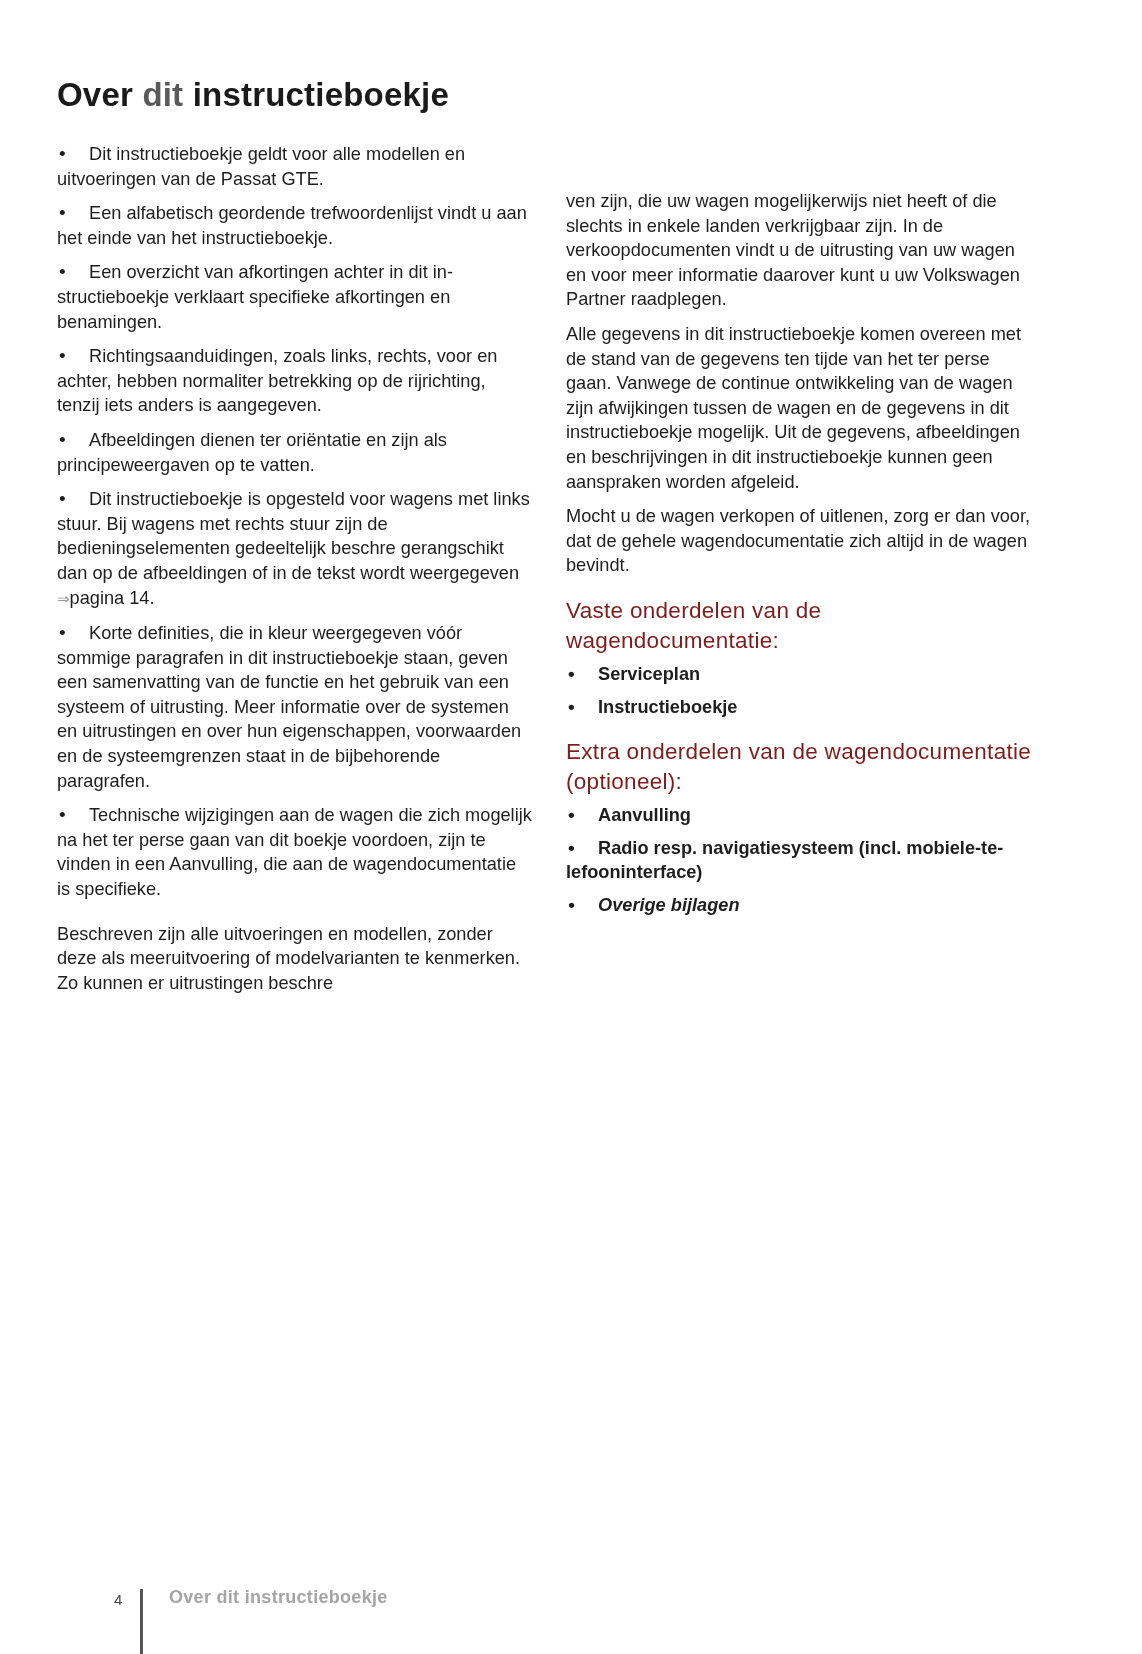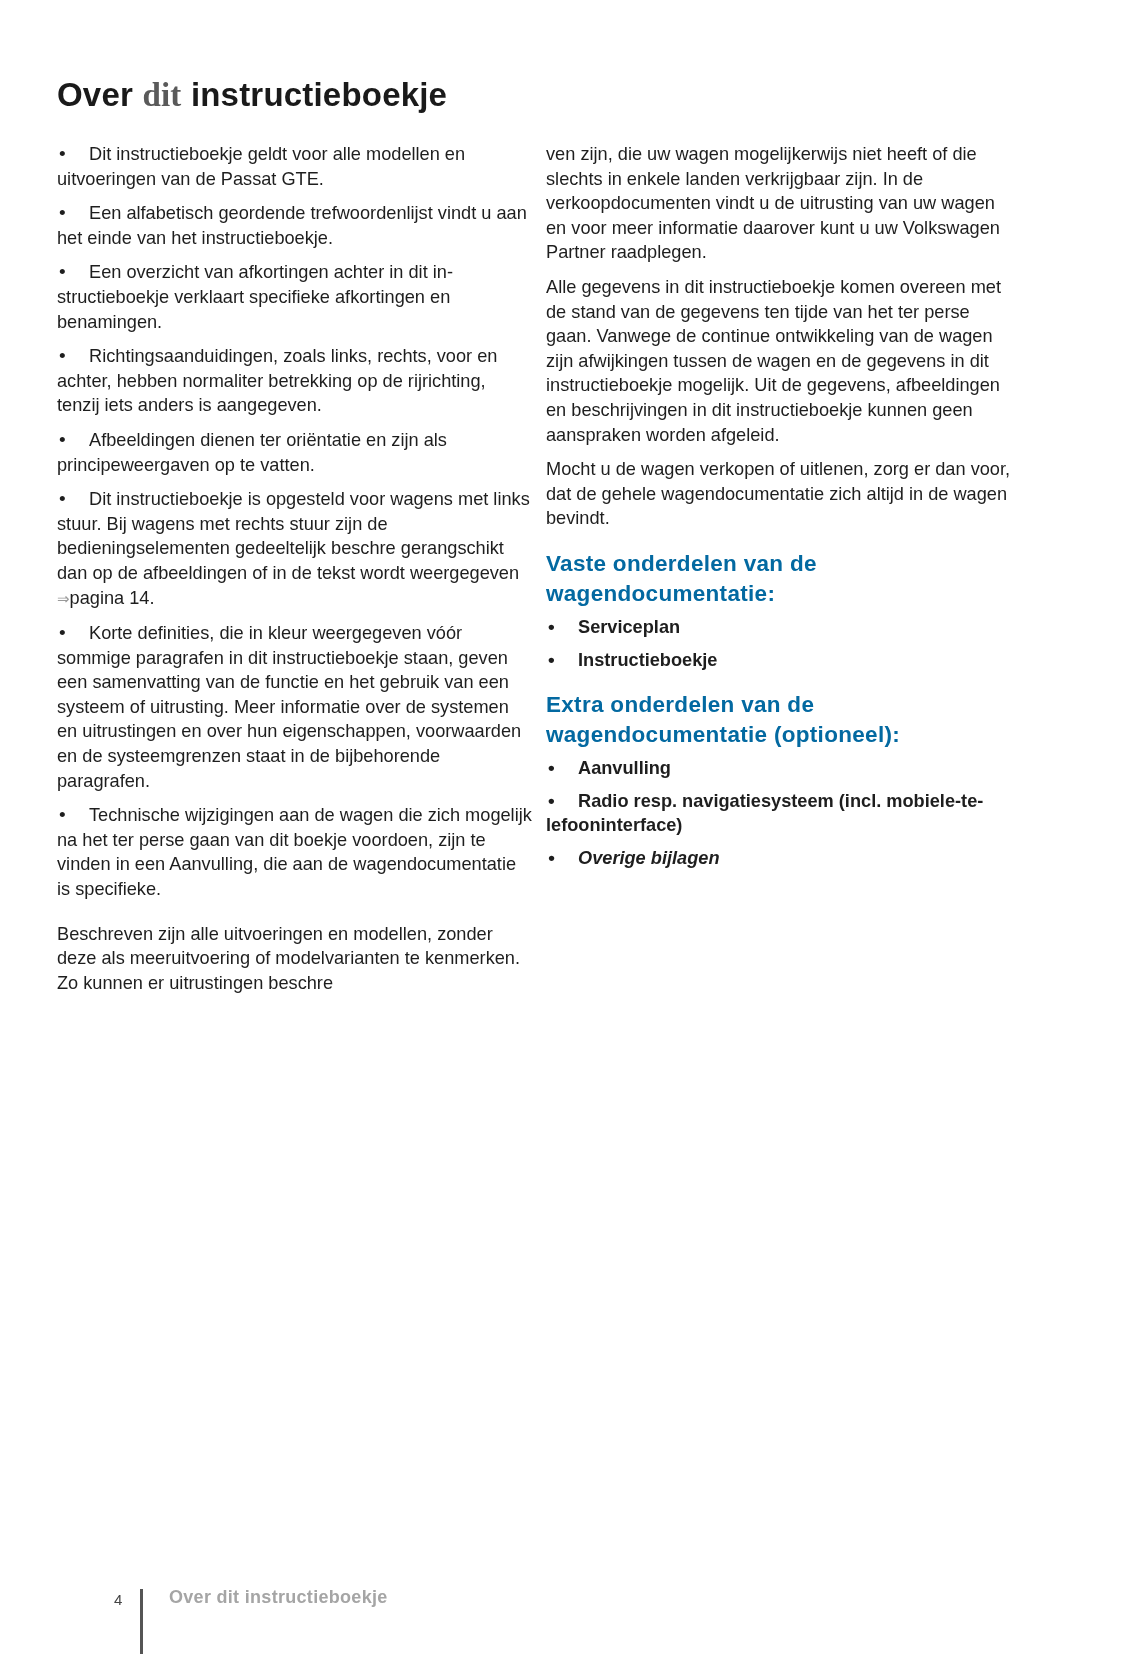--- a/index.html
+++ b/index.html
@@ -4,27 +4,27 @@
   <style>
     html, body { margin: 0; padding: 0; background: #ffffff; }
     body {
       width: 1142px; height: 1654px; position: relative; overflow: hidden;
       font-family: "Liberation Sans", sans-serif; color: #1e1e1e;
     }
     .title {
       position: absolute; left: 57px; top: 76px; margin: 0;
       font-size: 33px; font-weight: bold; color: #1a1a1a; letter-spacing: 0.2px;
     }
-    .title .accent { color: #5a5a5a; font-family: Liberation Serif, serif; }
+    .title .accent { color: #5a5a5a; }
     .col { position: absolute; top: 142px; font-size: 18.2px; line-height: 24.6px; }
     .col-left { left: 57px; width: 475px; }
-    .col-right { left: 546px; width: 470px; }
+    .col-right { left: 566px; width: 470px; margin-top: 47px; }
     .para { margin: 0 0 10px 0; }
     .bul::before { content: "\2022"; display: inline-block; width: 32px; text-indent: 2px; font-size: 19px; }
-    .heading { margin: 18px 0 6px 0; font-size: 22.5px; font-weight: bold; line-height: 30px; color: #0369a1; letter-spacing: 0.3px; }
+    .heading { margin: 18px 0 6px 0; font-size: 22.5px; font-weight: normal; line-height: 30px; color: #7f1d1d; letter-spacing: 0.3px; }
     .list { margin: 0 0 6px 0; padding: 0; list-style: none; font-weight: bold; }
     .list li { margin: 0 0 8px 0; }
     .italic { font-style: italic; }
     .arrow { color: #9a9a9a; font-size: 15px; }
     .footer-num { position: absolute; left: 114px; top: 1591px; font-size: 15px; color: #444; }
     .footer-bar { position: absolute; left: 140px; top: 1589px; width: 3px; height: 65px; background: #555; }
     .footer-title { position: absolute; left: 169px; top: 1587px; font-size: 18px; font-weight: bold; color: #a5a5a5; letter-spacing: 0.3px; }
   </style>
 </head>
 <body>

